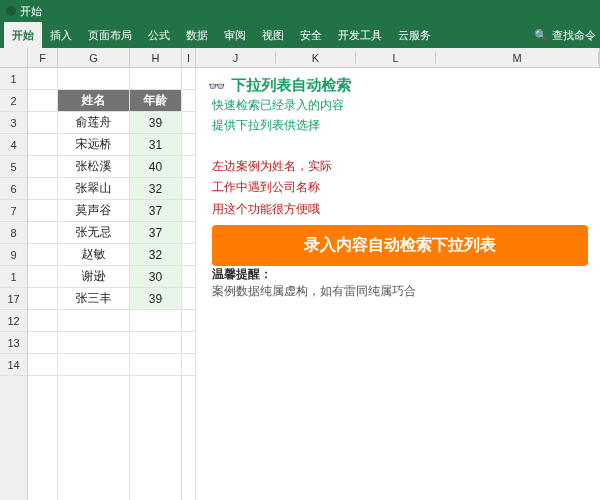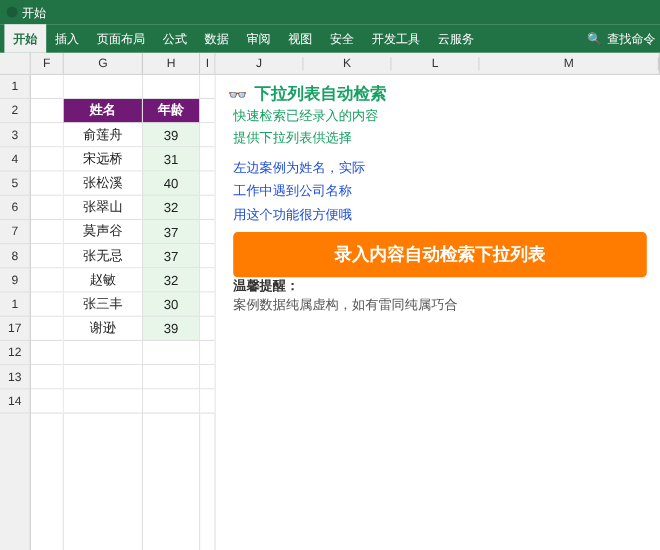--- a/index.html
+++ b/index.html
@@ -125,21 +125,21 @@
       height: 22px;
       display: flex;
       align-items: center;
       justify-content: center;
       border-bottom: 1px solid #e0e0e0;
       font-size: 12px;
       color: #222;
       background: #fff;
     }
     .grid-cell.header-cell {
-      background: #701a75;
+      background: #737373;
       color: white;
       font-weight: bold;
     }
     .grid-cell.age-col {
       background: #e8f5e9;
     }
     .grid-cell.name-col {
       background: #fff;
     }
     .col-f { width: 30px; }
@@ -158,25 +158,25 @@
       color: #ff8c00;
       font-size: 14px;
     }
     .info-sub {
       color: #17a063;
       font-size: 12px;
       line-height: 1.7;
       margin-left: 4px;
     }
     .info-desc {
-      color: #1d4ed8;
+      color: #b91c1c;
       font-size: 12px;
       line-height: 1.8;
       margin-left: 4px;
-      margin-top: 6px;
+      margin-top: 20px;
     }
     .big-button {
       background: #ff7c00;
       color: white;
       font-size: 16px;
       font-weight: bold;
       border: none;
       border-radius: 4px;
       padding: 10px 14px;
       cursor: pointer;
@@ -288,22 +288,22 @@
       <div class="grid-col col-g" id="col-g-cells">
           <div class="grid-cell"></div>
           <div class="grid-cell header-cell">姓名</div>
           <div class="grid-cell name-col">俞莲舟</div>
           <div class="grid-cell name-col">宋远桥</div>
           <div class="grid-cell name-col">张松溪</div>
           <div class="grid-cell name-col">张翠山</div>
           <div class="grid-cell name-col">莫声谷</div>
           <div class="grid-cell name-col">张无忌</div>
           <div class="grid-cell name-col">赵敏</div>
+          <div class="grid-cell name-col">谢逊</div>
           <div class="grid-cell name-col">张三丰</div>
-          <div class="grid-cell name-col">谢逊</div>
           <div class="grid-cell"></div>
           <div class="grid-cell"></div>
           <div class="grid-cell"></div>
         </div>
 
       <div class="grid-col col-h" id="col-h-cells">
           <div class="grid-cell"></div>
           <div class="grid-cell header-cell">年龄</div>
           <div class="grid-cell age-col">39</div>
           <div class="grid-cell age-col">31</div>

